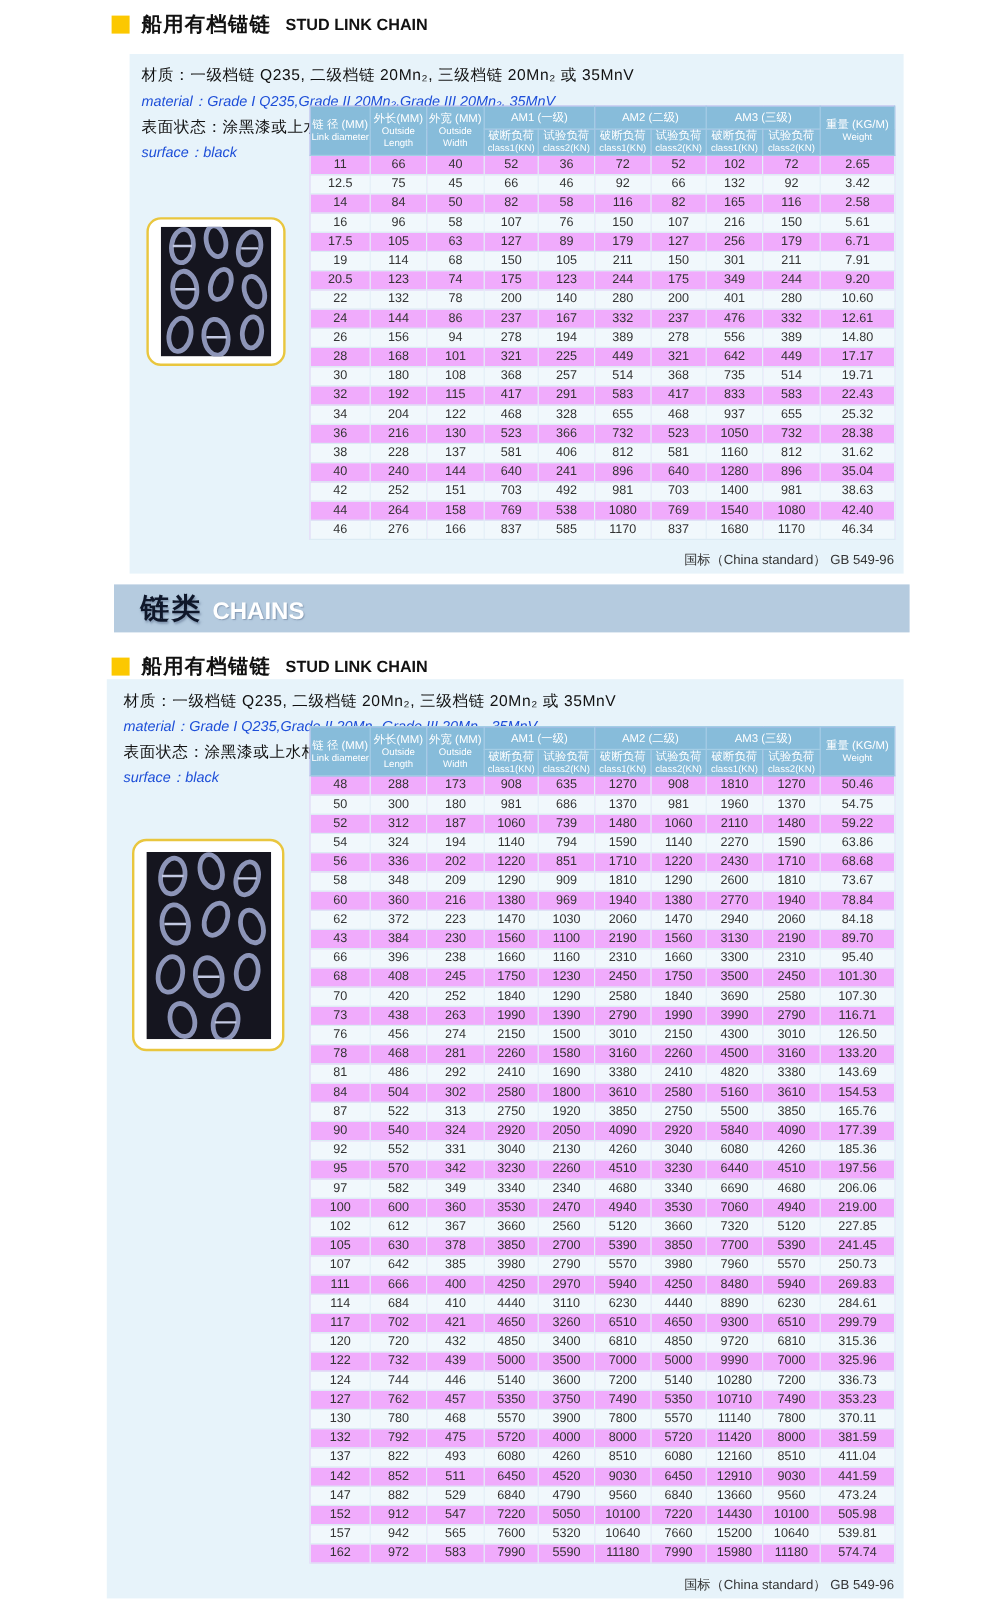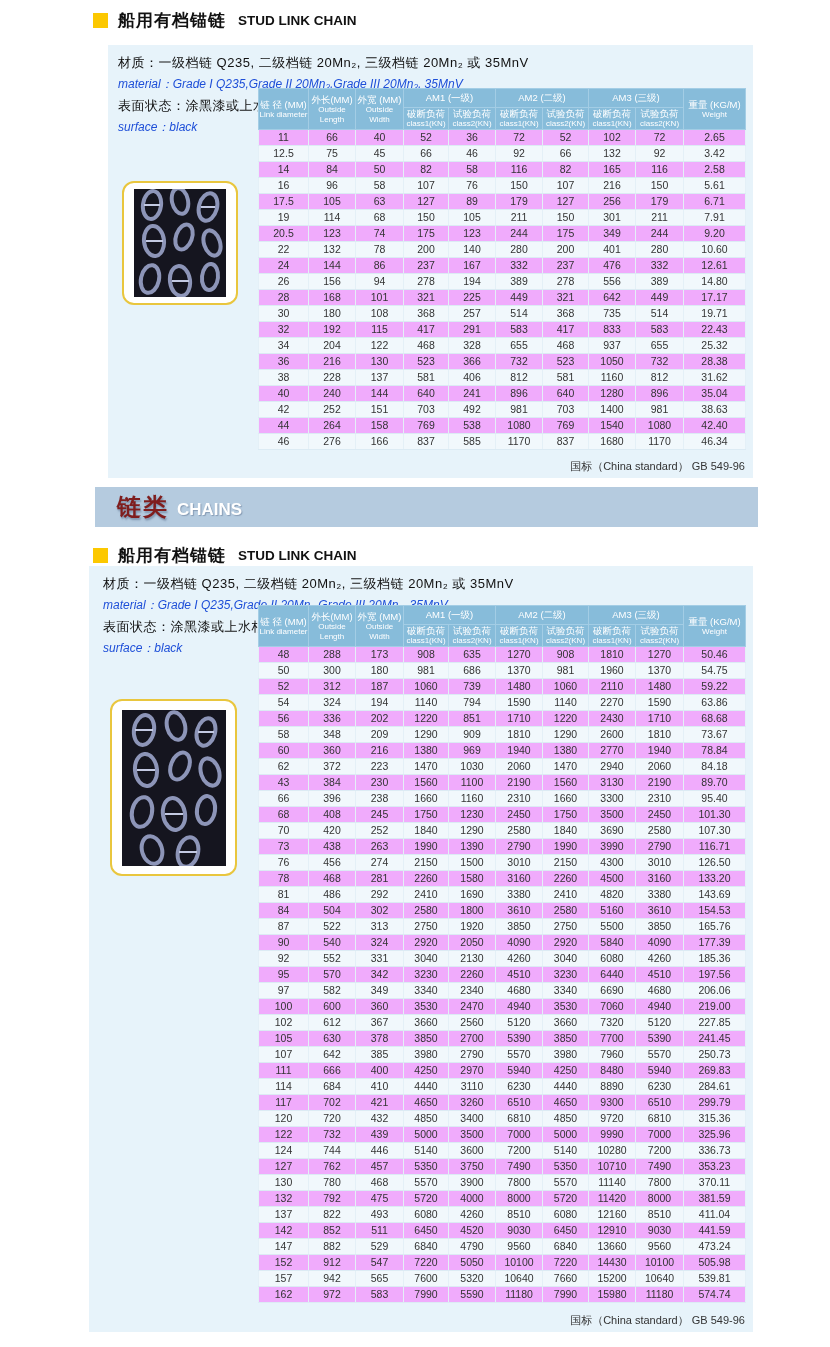--- a/index.html
+++ b/index.html
@@ -38,22 +38,22 @@
   table.spec .hen { font-size:8px; line-height:10px; }
   table.spec td { font-size:10.5px; color:#333; text-align:center; height:15.3px; line-height:15px; border-bottom:1px solid #dcebf4; border-left:1px solid #e4f0f7; border-right:1px solid #e4f0f7; padding:0; }
   table.spec tbody tr:nth-child(even) td { background:#f1f8fc; }
 
   .std { position:absolute; font-size:11px; color:#333; }
   .std1 { right:8px; top:414px; }
   .std2 { right:8px; top:747px; }
 
   
   .banner { position:absolute; left:95px; top:487px; width:663px; height:40px; background:#b5cbdf; display:flex; align-items:center; padding-left:22px; }
-  .b-cn { font-size:24px; font-weight:bold; color:#7f1d1d; letter-spacing:2px; text-shadow:1px 2px 2px rgba(90,110,140,0.6); }
-  .b-en { font-size:17px; font-weight:bold; color:#ffffff; margin-left:8px; margin-top:6px; text-shadow:1px 1px 1px rgba(90,110,140,0.5); }
+  .b-cn { font-size:24px; font-weight:bold; color:#0f172a; letter-spacing:2px; text-shadow:1px 2px 2px rgba(90,110,140,0.6); }
+  .b-en { font-size:20px; font-weight:bold; color:#ffffff; margin-left:8px; margin-top:6px; text-shadow:1px 1px 1px rgba(90,110,140,0.5); }
 </style>
 </head>
 <body>
 
 <div class="page">
 
   <div class="sec-title" style="left:93px; top:9px;">
     <span class="bullet"></span>
     <span class="t-cn">船用有档锚链</span>
     <span class="t-en">STUD LINK CHAIN</span>

